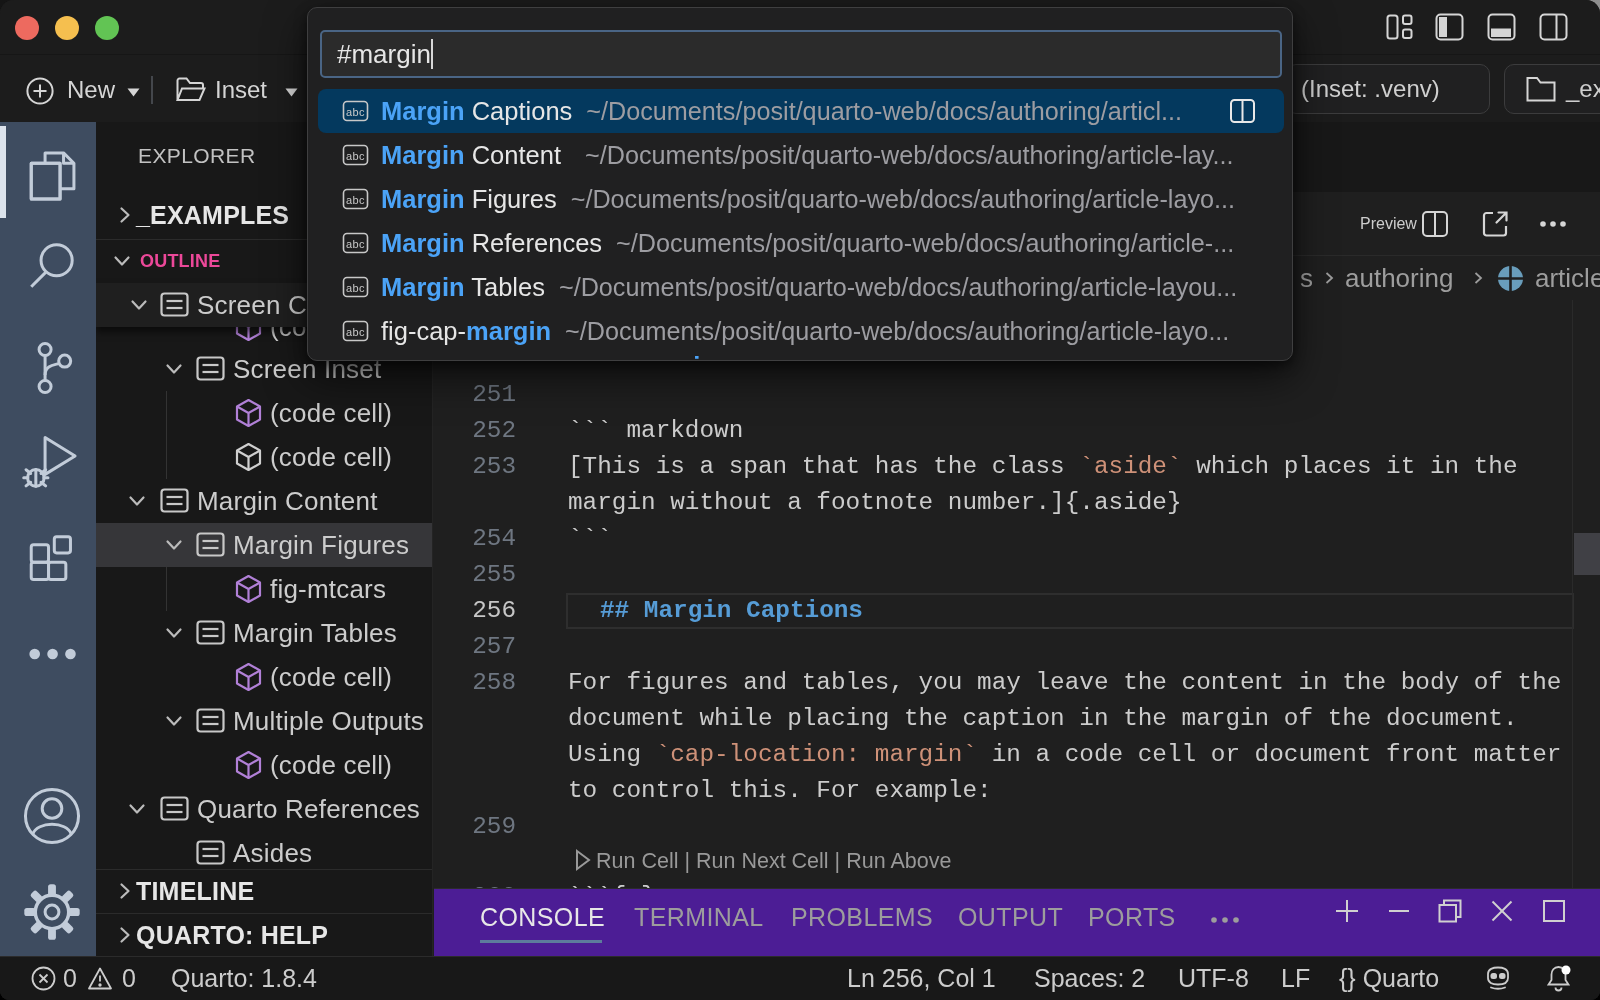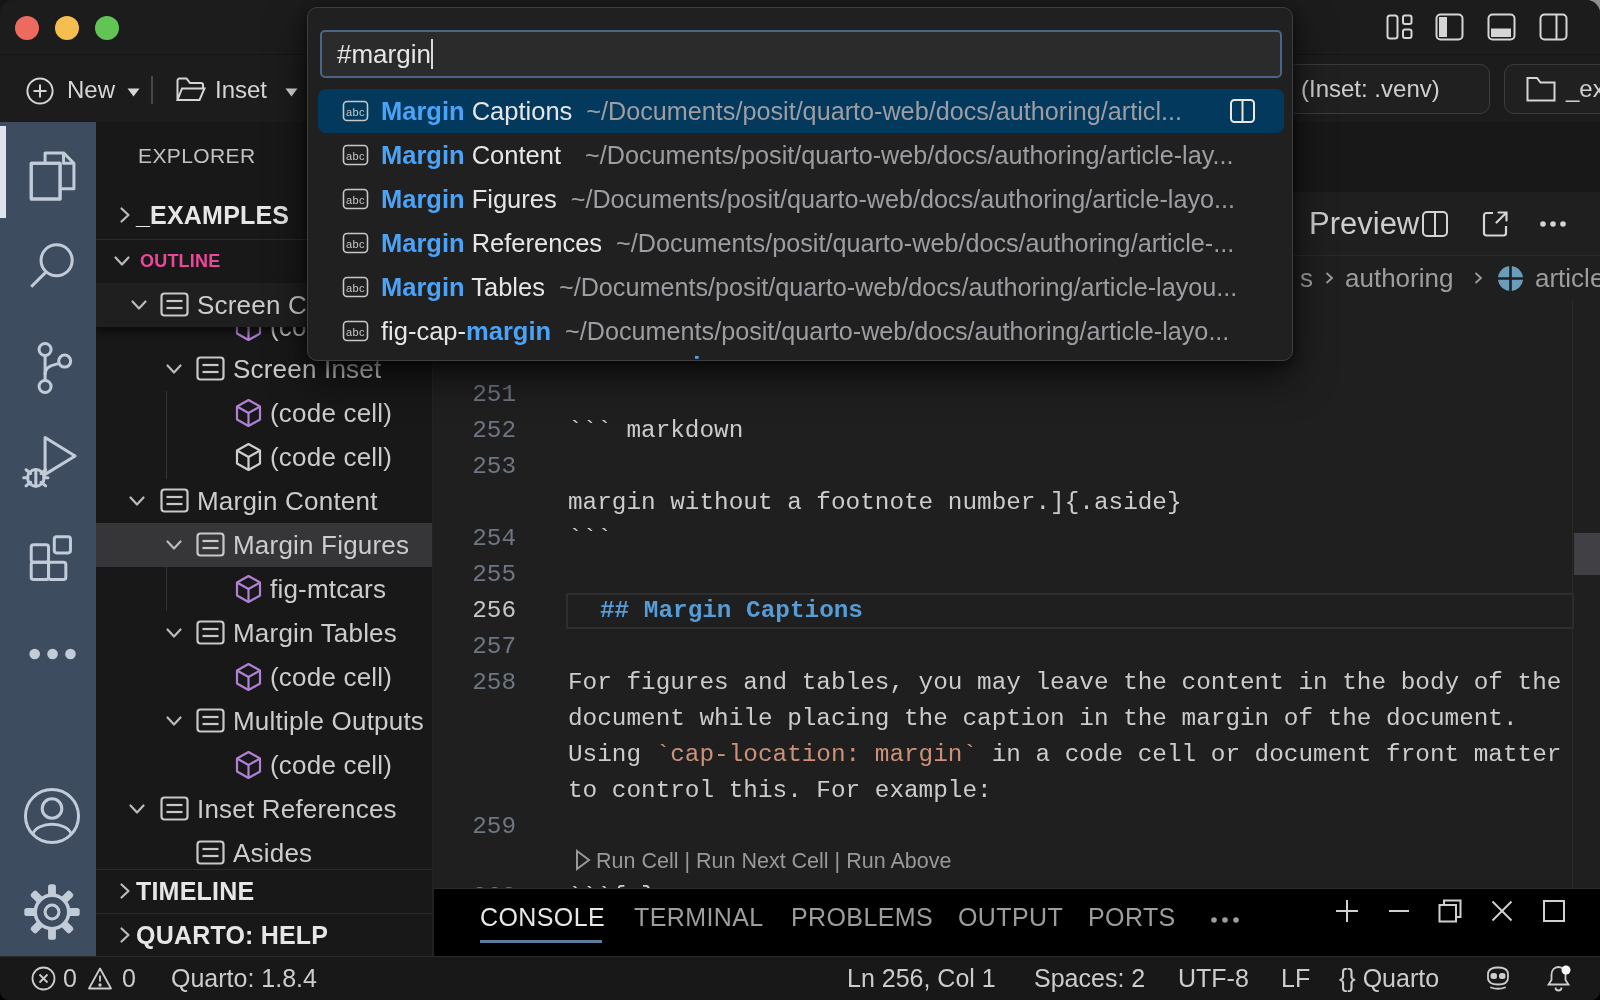--- a/index.html
+++ b/index.html
@@ -22,21 +22,21 @@
   .trow .lbl{position:absolute;top:0;line-height:44px;}
   .purp{color:#b180d7;}
   #editor{position:absolute;left:434px;top:122px;width:1166px;height:835px;background:#1f1f1f;}
   #tabstrip{position:absolute;left:0;top:0;width:1166px;height:70px;background:#181818;}
   #acrow{position:absolute;left:0;top:70px;width:1166px;height:64px;background:#1f1f1f;border-bottom:1px solid #2a2a2a;}
   #crumbs{position:absolute;left:0;top:135px;width:1166px;height:42px;color:#9d9d9d;font-size:26px;white-space:nowrap;overflow:hidden;}
   #code{position:absolute;left:0;top:178px;width:1166px;height:588px;font-family:"Liberation Mono",monospace;font-size:24.35px;overflow:hidden;}
   .ln{position:absolute;width:82px;left:0;text-align:right;color:#6e7681;}
   .cl{position:absolute;left:134px;color:#cccccc;white-space:pre;}
   .org{color:#ce9178;}
-  #panel{position:absolute;left:434px;top:888px;width:1166px;height:68px;background:#000000;border-top:1px solid #2b2b2b;font-size:25px;text-decoration:underline;}
+  #panel{position:absolute;left:434px;top:888px;width:1166px;height:68px;background:#4c1d95;border-top:1px solid #2b2b2b;font-size:25px;text-decoration:underline;}
   .ptab{position:absolute;top:22px;color:#9d9d9d;letter-spacing:0.4px;}
   .picon{position:absolute;top:9px;width:26px;height:26px;color:#d0d0d0;}
   #statusbar{position:absolute;left:0;top:956px;width:1600px;height:44px;background:#181818;border-top:1px solid #2b2b2b;color:#cccccc;font-size:25px;}
   .sit{position:absolute;top:7px;white-space:nowrap;}
   #dropdown{position:absolute;left:307px;top:7px;width:986px;height:354px;overflow:hidden;background:#202021;border:1px solid #3f3f40;border-radius:10px;box-shadow:0 16px 40px rgba(0,0,0,0.6),0 4px 12px rgba(0,0,0,0.5);z-index:50;}
   #qinput{position:absolute;left:12px;top:22px;width:962px;height:48px;background:#2b2b2b;border:2px solid #4a6585;border-radius:5px;color:#e6e6e6;font-size:26px;}
   .qrow{position:absolute;left:10px;width:966px;height:44px;border-radius:8px;font-size:25.5px;white-space:nowrap;}
   .qsel{background:#04395e;}
   .mblue{color:#4ba3f7;font-weight:bold;}
   .qlbl{color:#e6e6e6;}
@@ -234,21 +234,21 @@
 <div class="trow" style="top:621px;"><span class="purp"><svg class="cub" style="left:139px;" width="27" height="30" viewBox="0 0 27 30" fill="none" stroke="currentColor" stroke-width="2.2" stroke-linejoin="round">
             <path d="M13.5 2 L25 8.5 V21.5 L13.5 28 L2 21.5 V8.5 Z"></path>
             <path d="M2 8.5 L13.5 15 L25 8.5 M13.5 15 V28"></path>
           </svg></span><div class="lbl" style="left:174px;">(code cell)</div></div>
 <div class="trow" style="top:665px;"><svg class="chev" style="left:28px;" viewBox="0 0 26 26" fill="none" stroke="currentColor" stroke-width="2.2" stroke-linecap="round" stroke-linejoin="round">
           <polyline points="6.5,9.5 13,16.5 19.5,9.5"></polyline>
         </svg><span style="color:#c8c8c8;"><svg class="sic" style="left:64px;" width="29" height="25" viewBox="0 0 29 25" fill="none" stroke="currentColor" stroke-width="2.2">
             <rect x="1.5" y="1.5" width="26" height="22" rx="3"></rect>
             <line x1="6.5" y1="9" x2="22.5" y2="9"></line>
             <line x1="6.5" y1="16" x2="22.5" y2="16"></line>
-          </svg></span><div class="lbl" style="left:101px;">Inset References</div></div>
+          </svg></span><div class="lbl" style="left:101px;">Quarto References</div></div>
 <div class="trow" style="top:709px;"><span style="color:#c8c8c8;"><svg class="sic" style="left:100px;" width="29" height="25" viewBox="0 0 29 25" fill="none" stroke="currentColor" stroke-width="2.2">
             <rect x="1.5" y="1.5" width="26" height="22" rx="3"></rect>
             <line x1="6.5" y1="9" x2="22.5" y2="9"></line>
             <line x1="6.5" y1="16" x2="22.5" y2="16"></line>
           </svg></span><div class="lbl" style="left:137px;">Asides</div></div>
 <div class="abs" style="top:747px;width:337px;border-top:1px solid #2b2b2b;"></div>
 <div class="trow" style="top:747px;font-weight:bold;font-size:25px;color:#e6e6e6;">
         <svg class="chev" style="left:16px;" viewBox="0 0 26 26" fill="none" stroke="currentColor" stroke-width="2.2" stroke-linecap="round" stroke-linejoin="round">
           <polyline points="9.5,6.5 16.5,13 9.5,19.5"></polyline>
         </svg>
@@ -258,21 +258,21 @@
 <div class="trow" style="top:791px;font-weight:bold;font-size:25px;color:#e6e6e6;">
         <svg class="chev" style="left:16px;" viewBox="0 0 26 26" fill="none" stroke="currentColor" stroke-width="2.2" stroke-linecap="round" stroke-linejoin="round">
           <polyline points="9.5,6.5 16.5,13 9.5,19.5"></polyline>
         </svg>
         <div class="lbl" style="left:40px;">QUARTO: HELP</div>
       </div>
 </div>
 <div id="editor">
   <div id="tabstrip"></div>
   <div id="acrow">
-  <div class="abs" style="left:875px;top:0;line-height:63px;font-size:31px;color:#cccccc;">Preview</div>
+  <div class="abs" style="left:926px;top:0;line-height:63px;font-size:16px;color:#cccccc;">Preview</div>
   <svg class="abs ic" style="left:987px;top:18px;" width="28" height="28" viewBox="0 0 28 28" fill="none" stroke="currentColor" stroke-width="2">
           <rect x="2" y="2" width="24" height="24" rx="4"></rect>
           <line x1="14" y1="3" x2="14" y2="25"></line>
         </svg>
   <svg class="abs ic" style="left:1047px;top:18px;" width="28" height="28" viewBox="0 0 28 28" fill="none" stroke="currentColor" stroke-width="2.2">
           <path d="M25 16 v7 a2.5 2.5 0 0 1 -2.5 2.5 H5.5 A2.5 2.5 0 0 1 3 23 V5.5 A2.5 2.5 0 0 1 5.5 3 H12"></path>
           <path d="M15.5 12.5 L25 3 M17.5 2.5 h8 v8" stroke-linecap="round"></path>
         </svg>
   <svg class="abs ic" style="left:1104px;top:24px;" width="30" height="16" viewBox="0 0 30 16">
           <g fill="currentColor">
@@ -296,20 +296,21 @@
           <path d="M13.5 1 V26 M1 13.5 H26" stroke="#1f1f1f" stroke-width="2.6"></path>
         </svg>
   <div class="abs" style="left:1101px;top:0;line-height:42px;">article-layout.qmd</div>
 </div>
   <div id="code">
 <div class="abs" style="left:132px;top:293px;width:1008px;height:36px;border:2px solid #2e2e2e;"></div>
 <div class="ln" style="top:77px;line-height:36px;color:#6e7681;">251</div>
 <div class="ln" style="top:113px;line-height:36px;color:#6e7681;">252</div>
 <div class="cl" style="top:113px;line-height:36px;">``` markdown</div>
 <div class="ln" style="top:149px;line-height:36px;color:#6e7681;">253</div>
+<div class="cl" style="top:149px;line-height:36px;">[This is a span that has the class <span class="org">`aside`</span> which places it in the</div>
 <div class="cl" style="top:185px;line-height:36px;">margin without a footnote number.]{.aside}</div>
 <div class="ln" style="top:221px;line-height:36px;color:#6e7681;">254</div>
 <div class="cl" style="top:221px;line-height:36px;">```</div>
 <div class="ln" style="top:257px;line-height:36px;color:#6e7681;">255</div>
 <div class="ln" style="top:293px;line-height:36px;color:#c6c6c6;">256</div>
 <div class="cl" style="top:293px;line-height:36px;"><span style="color:#569cd6;font-weight:bold;padding-left:32px;">## Margin Captions</span></div>
 <div class="ln" style="top:329px;line-height:36px;color:#6e7681;">257</div>
 <div class="ln" style="top:365px;line-height:36px;color:#6e7681;">258</div>
 <div class="cl" style="top:365px;line-height:36px;">For figures and tables, you may leave the content in the body of the</div>
 <div class="cl" style="top:401px;line-height:36px;">document while placing the caption in the margin of the document.</div>

